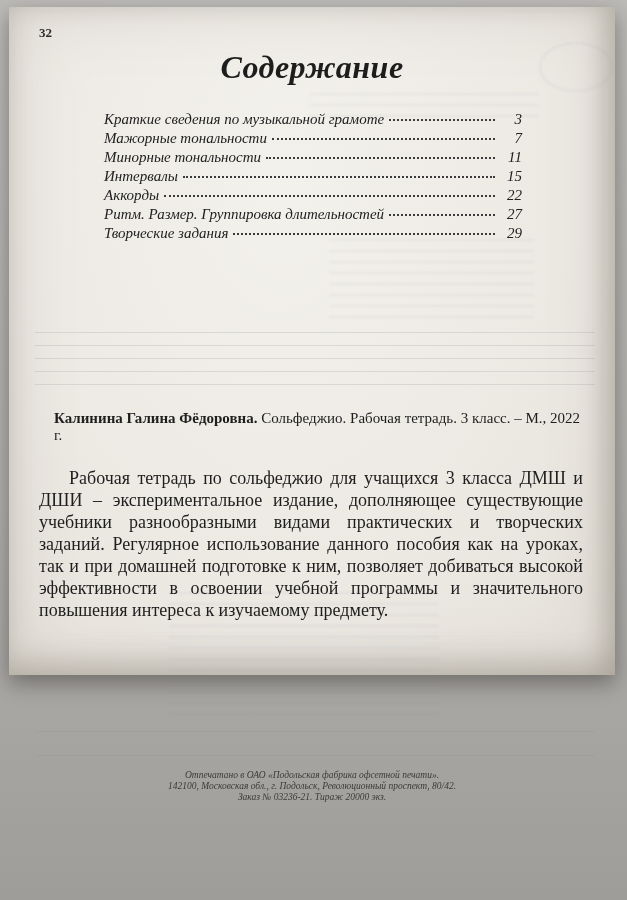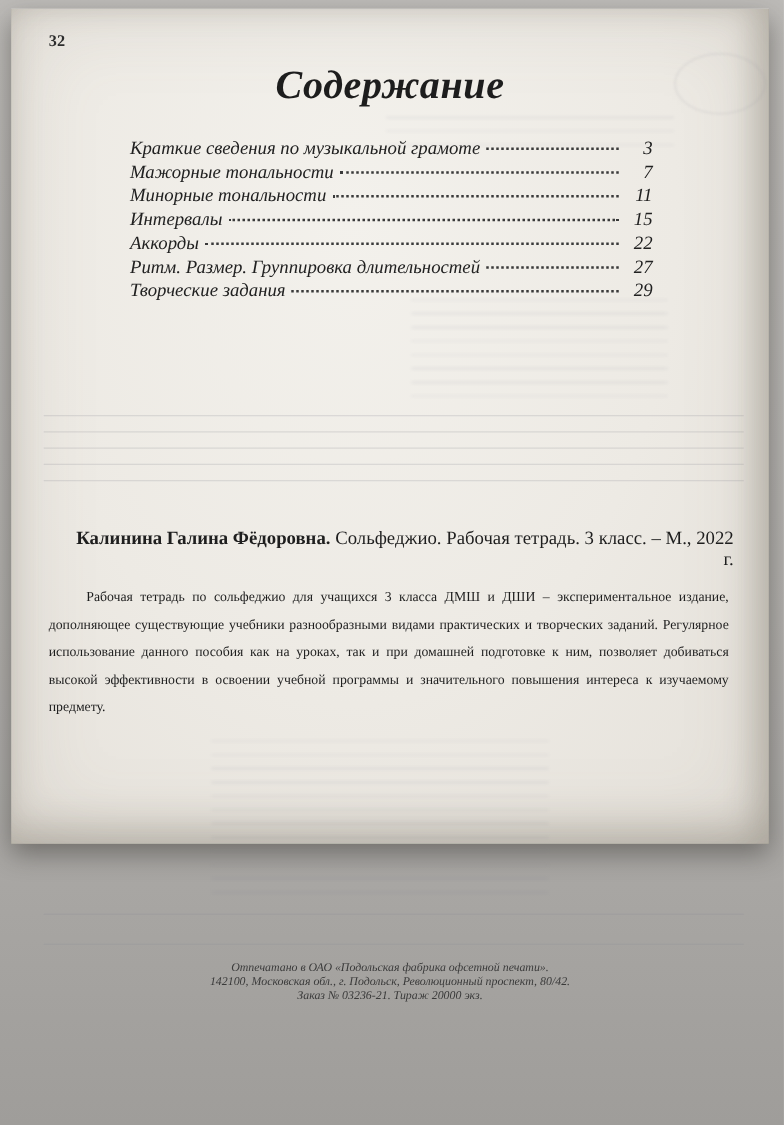--- a/index.html
+++ b/index.html
@@ -75,35 +75,34 @@
     min-width: 20px;
   }
   .toc-page {
     width: 22px;
     text-align: right;
     white-space: nowrap;
   }
 
   .biblio {
     position: absolute;
-    top: 416px;
+    top: 403px;
     left: 45px;
     right: 28px;
     font-size: 15px;
     color: #1e1e1e;
-    text-align: right;
   }
   .biblio b { font-weight: bold; }
 
   .annotation {
     position: absolute;
     top: 460px;
     left: 30px;
     right: 32px;
-    font-size: 11px;
+    font-size: 18px;
     line-height: 22px;
     text-align: justify;
     text-indent: 30px;
     color: #1e1e1e;
   }
 
   .imprint {
     position: absolute;
     top: 763px;
     left: 0;

